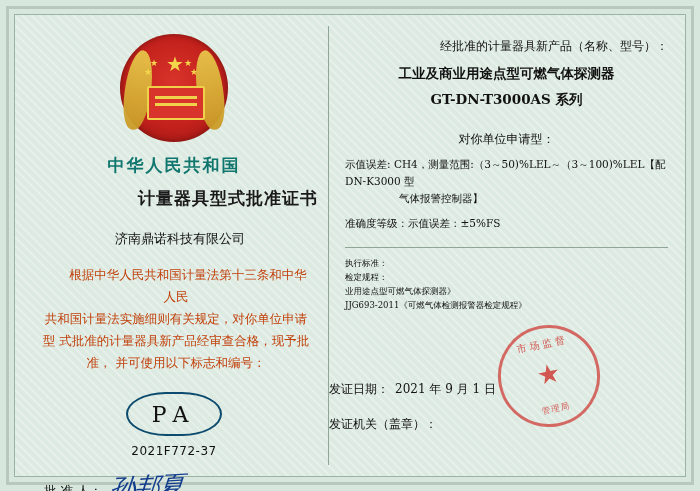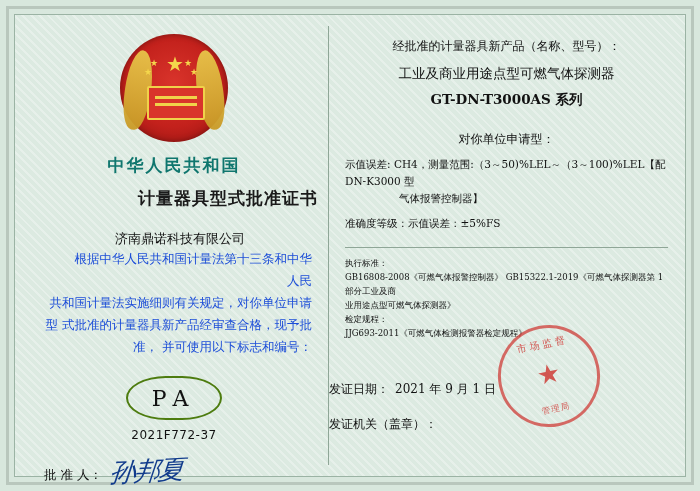--- a/index.html
+++ b/index.html
@@ -153,34 +153,35 @@
   }
   .company {
     margin-top: 20px;
     font-size: 13px;
     color: #111;
     text-align: center;
     padding-left: 12px;
     font-family: "DejaVu Serif", "Liberation Serif", serif;
   }
   .body-text {
+    margin-top: 16px;
     font-size: 12.5px;
     line-height: 22px;
-    color: #1d4ed8;
-    text-align: right;
+    color: #c2410c;
+    text-align: center;
     padding: 0 6px 0 10px;
     font-family: "DejaVu Serif", "Liberation Serif", serif;
   }
   .body-text .indent { display: block; text-indent: 24px; }
 
   .pa-mark {
     margin: 18px auto 0 auto;
     width: 92px;
     height: 40px;
-    border: 2px solid #4d7c0f;
+    border: 2px solid #0c4a6e;
     border-radius: 50%/60%;
     position: relative;
     display: flex;
     align-items: center;
     justify-content: center;
     font-size: 22px;
     letter-spacing: 8px;
     font-family: "DejaVu Serif", "Liberation Serif", serif;
     color: #111;
   }
@@ -224,29 +225,29 @@
   
   .right-col {
     flex: 1;
     padding: 16px 10px 0 16px;
     box-sizing: border-box;
     position: relative;
   }
   .r-line1 {
     font-size: 12px;
     color: #111;
-    text-align: center;
+    text-align: right;
     font-family: "DejaVu Serif", "Liberation Serif", serif;
   }
   .r-prodname {
     margin-top: 10px;
     font-size: 13.5px;
     color: #111;
     text-align: center;
-    font-weight: normal;
+    font-weight: bold;
     font-family: "DejaVu Serif", "Liberation Serif", serif;
   }
   .r-model {
     margin-top: 8px;
     font-size: 13.5px;
     color: #111;
     text-align: center;
     font-weight: bold;
     font-family: "DejaVu Serif", "Liberation Serif", serif;
   }
@@ -401,23 +402,22 @@
         <span>示值误差: </span><span>CH4，测量范围:（3～50)%LEL～（3～100)%LEL【配 DN-K3000 型</span>
         <span class="cont">气体报警控制器】</span>
       </div>
 
       <div class="r-accuracy">准确度等级：示值误差：±5%FS</div>
 
       <div class="hr-thin"></div>
 
       <div class="r-std">
         <span class="sub">执行标准：</span>
-        <span class="sub">GB16808-2008《可燃气体报警控制器》 GB15322.1-2019《可燃气体探测器第 1 部分工业及商</span>
+        <span class="sub">检定规程：</span>
         <span class="sub">业用途点型可燃气体探测器》</span>
-        <span class="sub">检定规程：</span>
         <span class="sub">JJG693-2011《可燃气体检测报警器检定规程》</span>
       </div>
 
       <div class="r-foot">
         <div class="row">
           <span class="lbl">发证日期：</span>
           <span class="val">2021 年 9 月 1 日</span>
         </div>
         <div class="row">
           <span class="lbl">发证机关（盖章）：</span>

